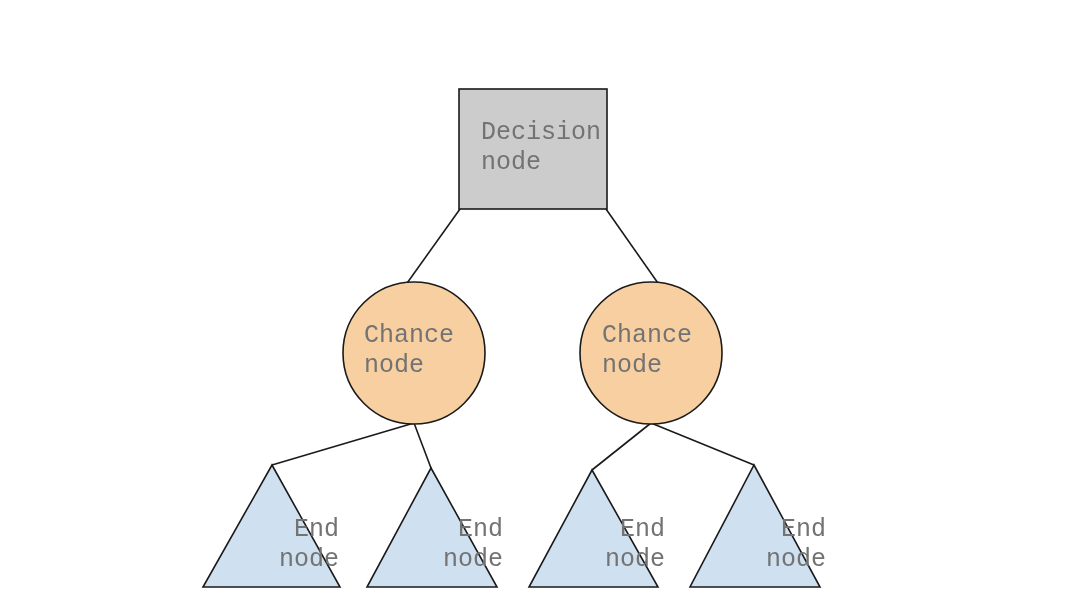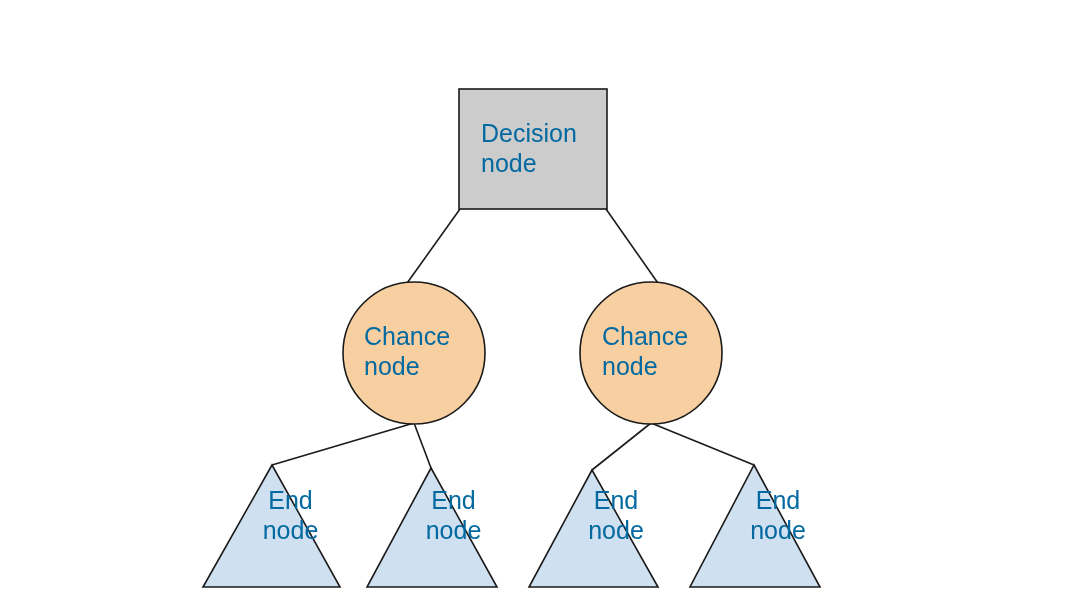--- a/index.html
+++ b/index.html
@@ -29,24 +29,24 @@
     stroke: #1a1a1a;
     stroke-width: 1.6;
   }
   .edge-line {
     stroke: #1a1a1a;
     stroke-width: 1.6;
     fill: none;
   }
   .node-label {
     position: absolute;
-    font-family: Liberation Sans, sans-serif;
+    font-family: Liberation Mono, monospace;
     font-size: 25px;
     line-height: 30px;
-    color: #0369a1;
+    color: #737373;
     text-align: center;
     white-space: pre-line;
     pointer-events: none;
   }
   .label-decision {
     left: 459px;
     top: 118px;
     width: 148px;
     text-align: left;
     padding-left: 22px;
@@ -63,22 +63,22 @@
   .label-chance-right {
     left: 581px;
     top: 321px;
     width: 142px;
     text-align: left;
     padding-left: 21px;
     box-sizing: border-box;
   }
   .label-end {
     width: 136px;
-    top: 485px;
-    text-align: center;
+    top: 515px;
+    text-align: right;
   }
   .label-end-1 { left: 203px; padding-left: 39px; box-sizing: border-box; }
   .label-end-2 { left: 367px; padding-left: 37px; box-sizing: border-box; }
   .label-end-3 { left: 529px; padding-left: 38px; box-sizing: border-box; }
   .label-end-4 { left: 690px; padding-left: 40px; box-sizing: border-box; }
 </style>
 </head>
 <body>
 
 <div id="diagram-canvas">

